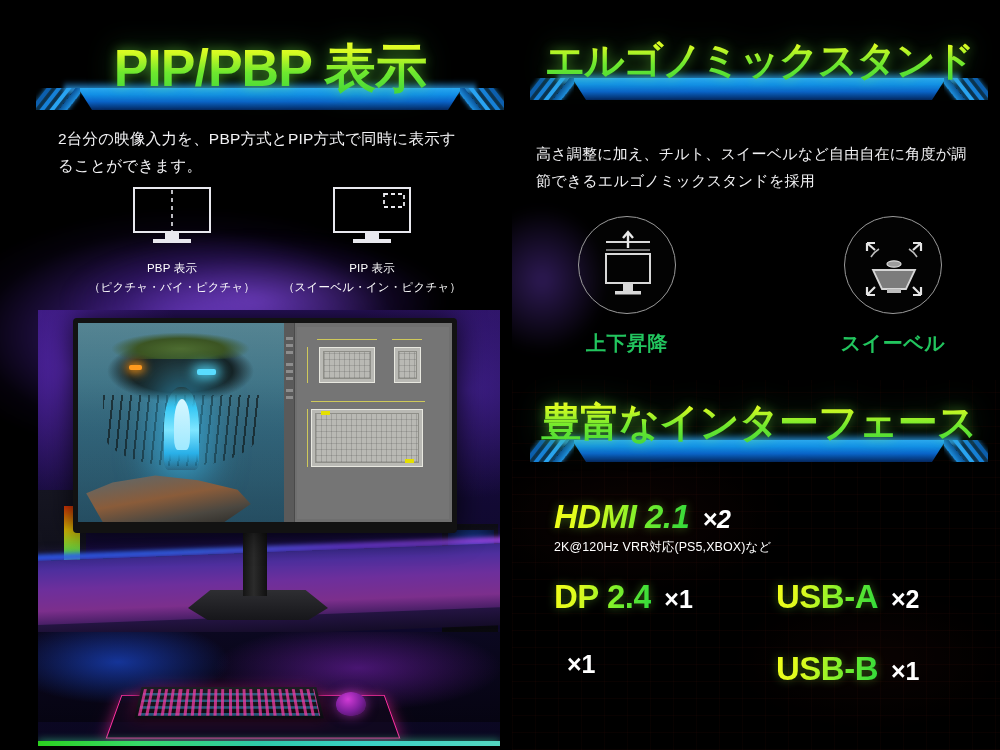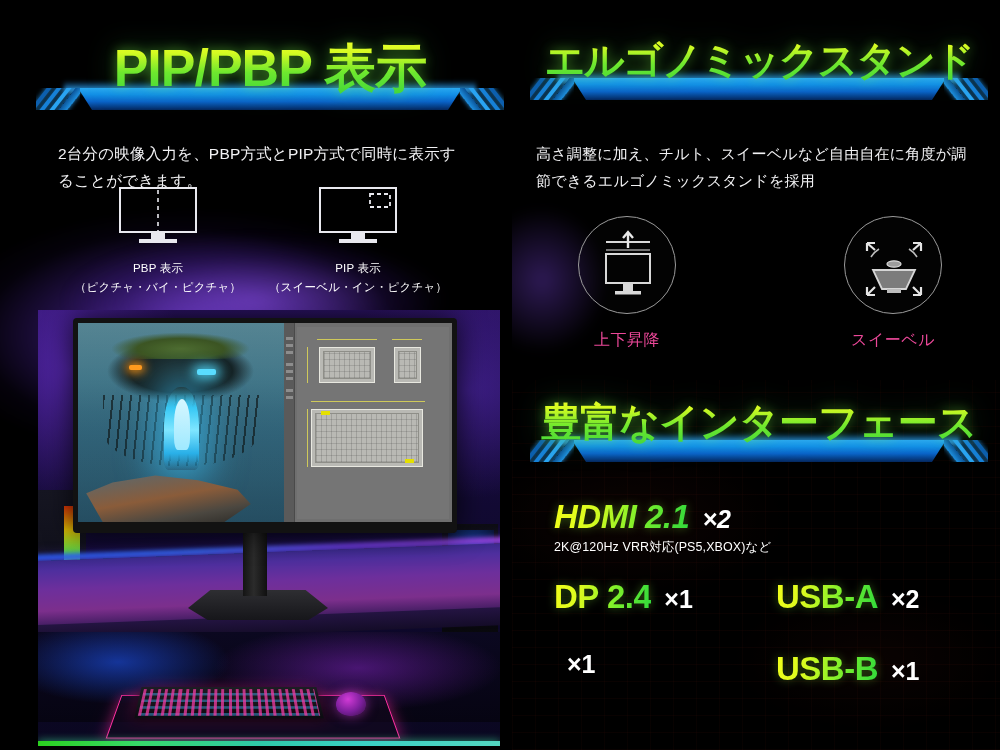--- a/index.html
+++ b/index.html
@@ -66,24 +66,24 @@
   .bar .slash i:nth-child(4){ left:31px; width:9px; background:linear-gradient(90deg,#0a5296,#1e90e0);}
 
   #head-pip{ left:36px; top:40px; width:468px; }
   #head-pip .headline-text{ font-size:52px; text-align:center; line-height:56px; }
 
   .lead{
     position:absolute; color:#f2f2f4; font-size:15.5px; line-height:1.75;
     letter-spacing:.2px; z-index:4;
     text-shadow:0 1px 3px rgba(0,0,0,.9);
   }
-  #pip-lead{ left:58px; top:140px; width:400px; }
-
-  
-  #mode-row{ position:absolute; left:58px; top:186px; width:400px; display:flex; z-index:4;justify-content:center;}
+  #pip-lead{ left:58px; top:125px; width:400px; }
+
+  
+  #mode-row{ position:absolute; left:72px; top:186px; width:400px; display:flex; z-index:4;justify-content:center;}
   .mode{ width:200px; text-align:center; }
   .mode .mon{ display:inline-block; }
   .mode .cap{ color:#fff; font-size:11.5px; line-height:1.65; margin-top:7px; letter-spacing:.2px;}
 
   
   #photo{
     position:absolute; left:38px; top:310px; width:462px; height:436px;
     overflow:hidden; background:#0a0614;
   }
   #photo-bg{
@@ -263,21 +263,21 @@
   #head-ergo{ left:18px; top:34px; width:458px; }
   #head-ergo .headline-text{ font-size:40px; text-align:center; line-height:52px; letter-spacing:-2px;}
   #ergo-lead{ left:24px; top:140px; width:440px; font-size:15px; line-height:1.8;}
 
   #ergo-icons{ position:absolute; left:58px; top:216px; width:380px; display:flex; justify-content:space-between; z-index:4;}
   .ergo{ width:114px; text-align:center; }
   .ergo .circle{
     width:98px; height:98px; border-radius:50%; border:1.4px solid #9b9b9b;
     margin:0 auto; position:relative; background:rgba(255,255,255,.012);
   }
-  .ergo .cap{ margin-top:16px; color:#ec4899; font-size:16px; font-weight:400; letter-spacing:.5px;}
+  .ergo .cap{ margin-top:16px; color:#22c55e; font-size:20px; font-weight:700; letter-spacing:.5px;}
 
   #head-iface{ left:18px; top:396px; width:458px; }
   #head-iface .headline-text{ font-size:40px; text-align:center; line-height:52px; letter-spacing:-1px;}
 
   #ports{ position:absolute; left:42px; top:498px; width:430px; z-index:4;}
   .port-row{ display:flex; align-items:baseline;font-style:italic; }
   .port-name{
     font-size:33px; font-weight:bold; letter-spacing:-.5px; white-space:nowrap;
     background:linear-gradient(100deg,#f2ff1a 0%,#d9fb1f 28%,#7ef02b 62%,#2fd93c 100%);
     -webkit-background-clip:text; background-clip:text; color:transparent; -webkit-text-fill-color:transparent;

